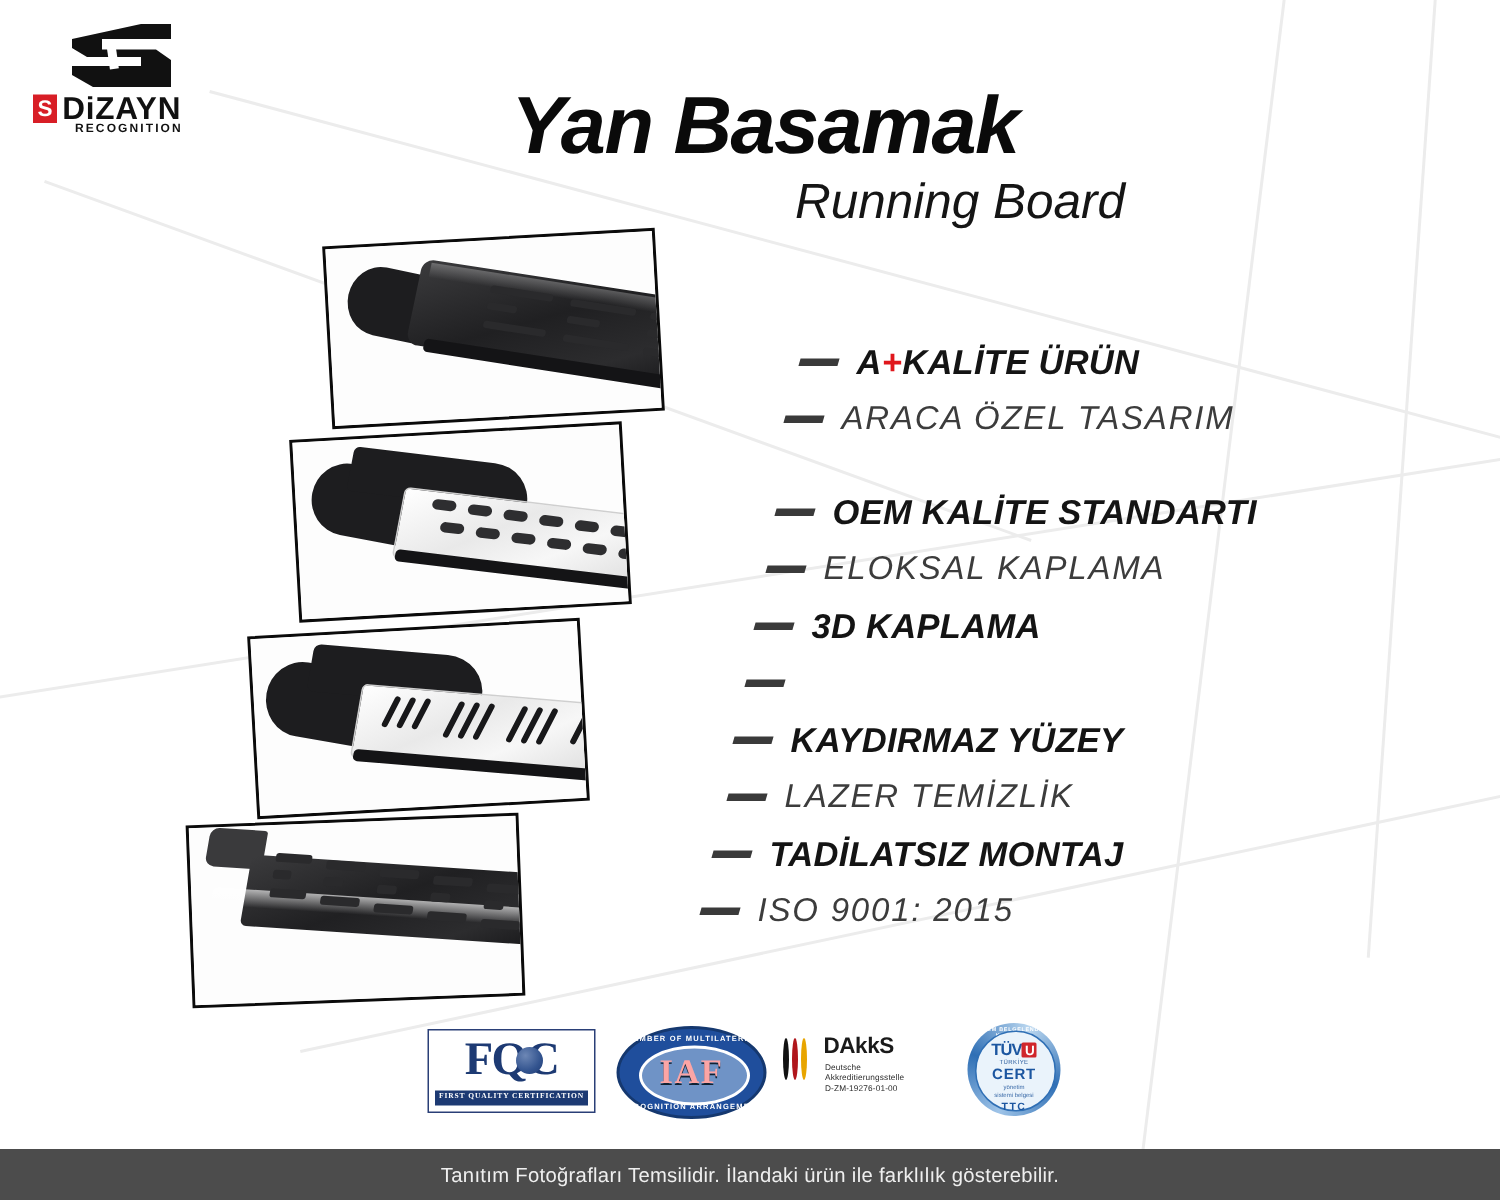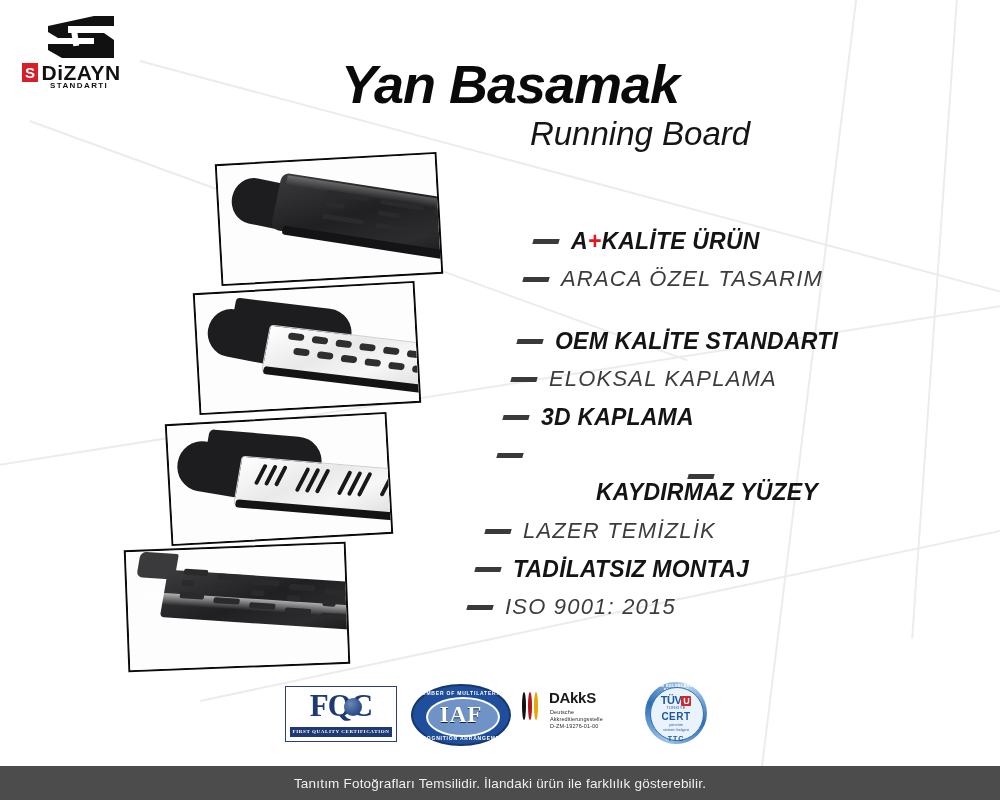--- a/index.html
+++ b/index.html
@@ -67,21 +67,21 @@
   .fqc-globe{position:absolute;left:58px;top:11px;width:18px;height:18px;border-radius:50%;
              background:radial-gradient(circle at 35% 32%,#6d87b5 0%,#33548f 60%,#1d3a73 100%);}
   .fqc-bar{position:absolute;left:4px;bottom:4px;width:102px;height:10px;background:#1d3a73;}
   .fqc-bar span{display:block;text-align:center;color:#fff;font-size:5px;font-weight:bold;
                 letter-spacing:.6px;line-height:10px;font-family:"Liberation Serif",serif;}
 
   .iaf-o{position:absolute;left:0;top:2px;width:96px;height:58px;border-radius:50%;
          background:#1f4e9c;border:2px solid #15386f;}
   .iaf-i{position:absolute;left:13px;top:11px;width:70px;height:36px;border-radius:50%;
          background:#6f93c6;border:2px solid #ffffff;}
-  .iaf-t{position:absolute;left:0;top:10px;width:96px;text-align:center;color:#ffffff;
+  .iaf-t{position:absolute;left:0;top:10px;width:96px;text-align:center;color:#fca5a5;
          font-family:"Liberation Serif",serif;font-weight:bold;font-size:23px;letter-spacing:1px;
          line-height:38px;text-shadow:0 1px 0 #123;}
   .iaf-top,.iaf-bot{position:absolute;left:0;width:96px;text-align:center;color:#fff;
          font-size:5px;font-weight:bold;letter-spacing:.8px;}
   .iaf-top{top:4px;} .iaf-bot{bottom:3px;}
 
   .dak-wave{position:absolute;left:0;top:10px;width:26px;height:28px;}
   .dak-wave i{position:absolute;top:0;width:4px;height:28px;border-radius:50%;}
   .dak-name{position:absolute;left:27px;top:8px;font-size:15px;font-weight:bold;color:#1a1a1a;
             letter-spacing:-.3px;line-height:16px;}
@@ -130,21 +130,21 @@
     <div class="logo-mark">
       <svg width="78" height="46" viewBox="0 0 78 46">
         <path d="M6 12 L52 2 L72 2 L72 12 L26 12 L26 19 L62 19 L72 26 L72 44 L20 44 L6 36 L6 30 L52 30 L52 24 L16 24 L6 18 Z" fill="#111111"></path>
         <rect x="30" y="14" width="6" height="18" fill="#ffffff" transform="rotate(-8 33 23)"></rect>
       </svg>
     </div>
     <div class="logo-word">
       <span class="logo-s">S</span>
       <span class="logo-name">DiZAYN</span>
     </div>
-    <div class="logo-sub">STANDARTI</div>
+    <div class="logo-sub">RECOGNITION</div>
   </div>
 
   <div id="title">Yan Basamak</div>
   <div id="subtitle">Running Board</div>
 
   <div class="photo" style="left:218px;top:158px;width:218px;height:118px;transform:rotate(-3.2deg);">
     <div class="ph-inner">
       <div class="board" style="left:10px;top:14px;width:230px;height:92px;transform:rotate(15deg);">
         <div class="cap" style="left:0;top:24px;width:64px;height:46px;"></div>
         <div class="deck blackdeck" style="left:44px;top:8px;width:196px;height:58px;border-radius:8px 14px 14px 8px;transform:skewY(-3deg);"></div>
@@ -250,21 +250,21 @@
       <span class="dash"></span>
       <span class="ftxt">ELOKSAL KAPLAMA</span>
     </div>
     <div class="feat bold" style="padding-left:48px;">
       <span class="dash"></span>
       <span class="ftxt">3D KAPLAMA</span>
     </div>
     <div class="feat reg" style="padding-left:42px;">
       <span class="dash"></span>
     </div>
-    <div class="feat bold" style="padding-left:34px;flex-direction:column;">
+    <div class="feat bold" style="padding-left:34px;">
       <span class="dash"></span>
       <span class="ftxt">KAYDIRMAZ YÜZEY</span>
     </div>
     <div class="feat reg" style="padding-left:30px;">
       <span class="dash"></span>
       <span class="ftxt">LAZER TEMİZLİK</span>
     </div>
     <div class="feat bold" style="padding-left:20px;">
       <span class="dash"></span>
       <span class="ftxt">TADİLATSIZ MONTAJ</span>

